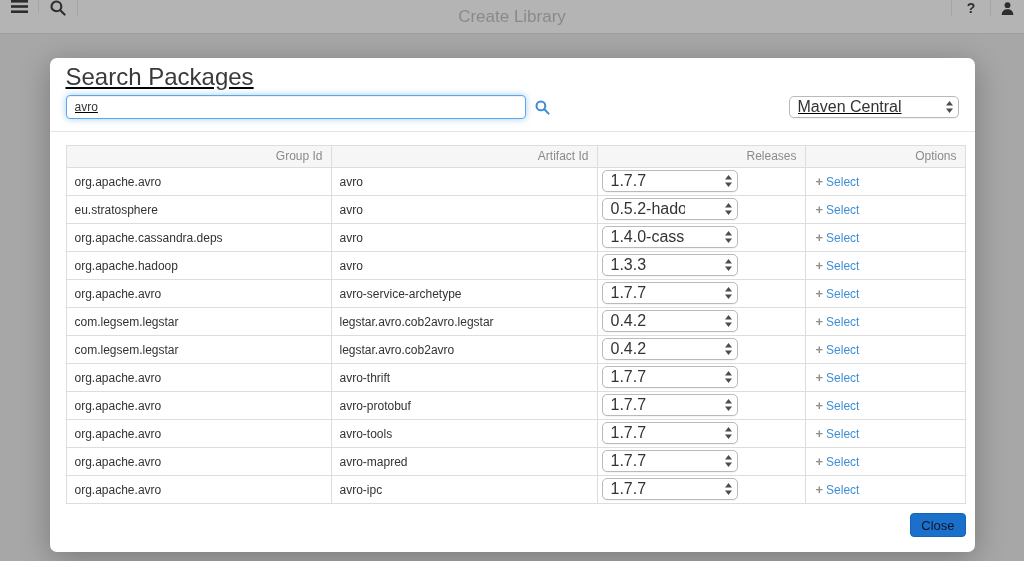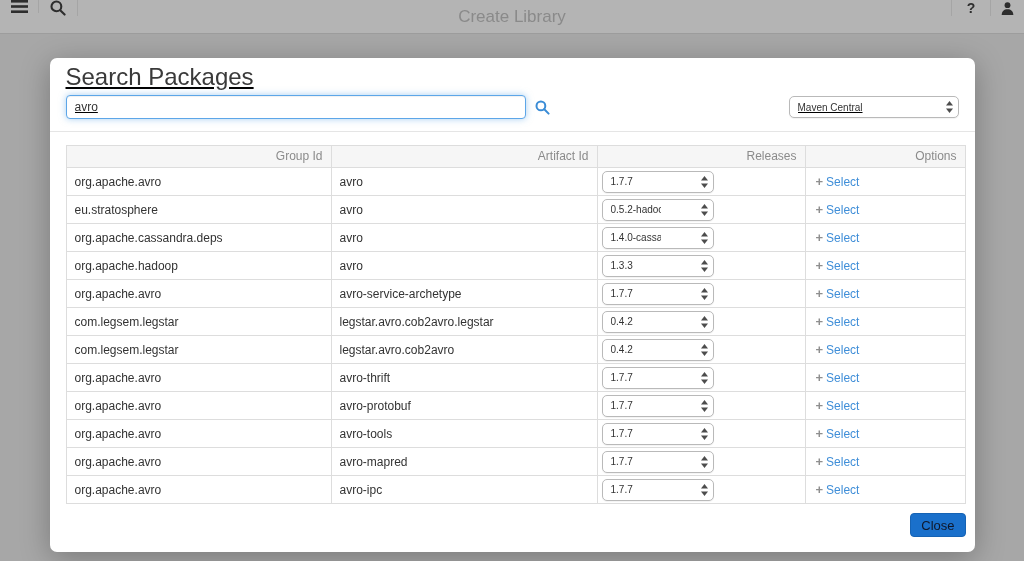--- a/index.html
+++ b/index.html
@@ -76,23 +76,23 @@
     justify-content: space-between;
     height: 22px;
     background: #fff;
     border: 1px solid #b9b9b9;
     border-radius: 5px;
     padding: 0 5px 0 8px;
     box-shadow: 0 1px 1px rgba(0,0,0,0.05);
     cursor: pointer;
   }
   .repo-select { width: 170px; }
-  .release-select { width: 112px; gap: 36px; }
+  .release-select { width: 136px; gap: 36px; }
   .select-value {
-    font-size: 10px; color: #333;
+    font-size: 16px; color: #333;
     white-space: nowrap; overflow: hidden;
   }
   .select-arrows { display: flex; margin-left: 4px; flex: none; }
 
   .section-divider { border-top: 1px solid #e5e5e5; margin-top: 12px; }
 
   .modal-body { padding: 13px 9px 0 16px; }
   table.pkg-table {
     width: 100%;
     border-collapse: collapse;

